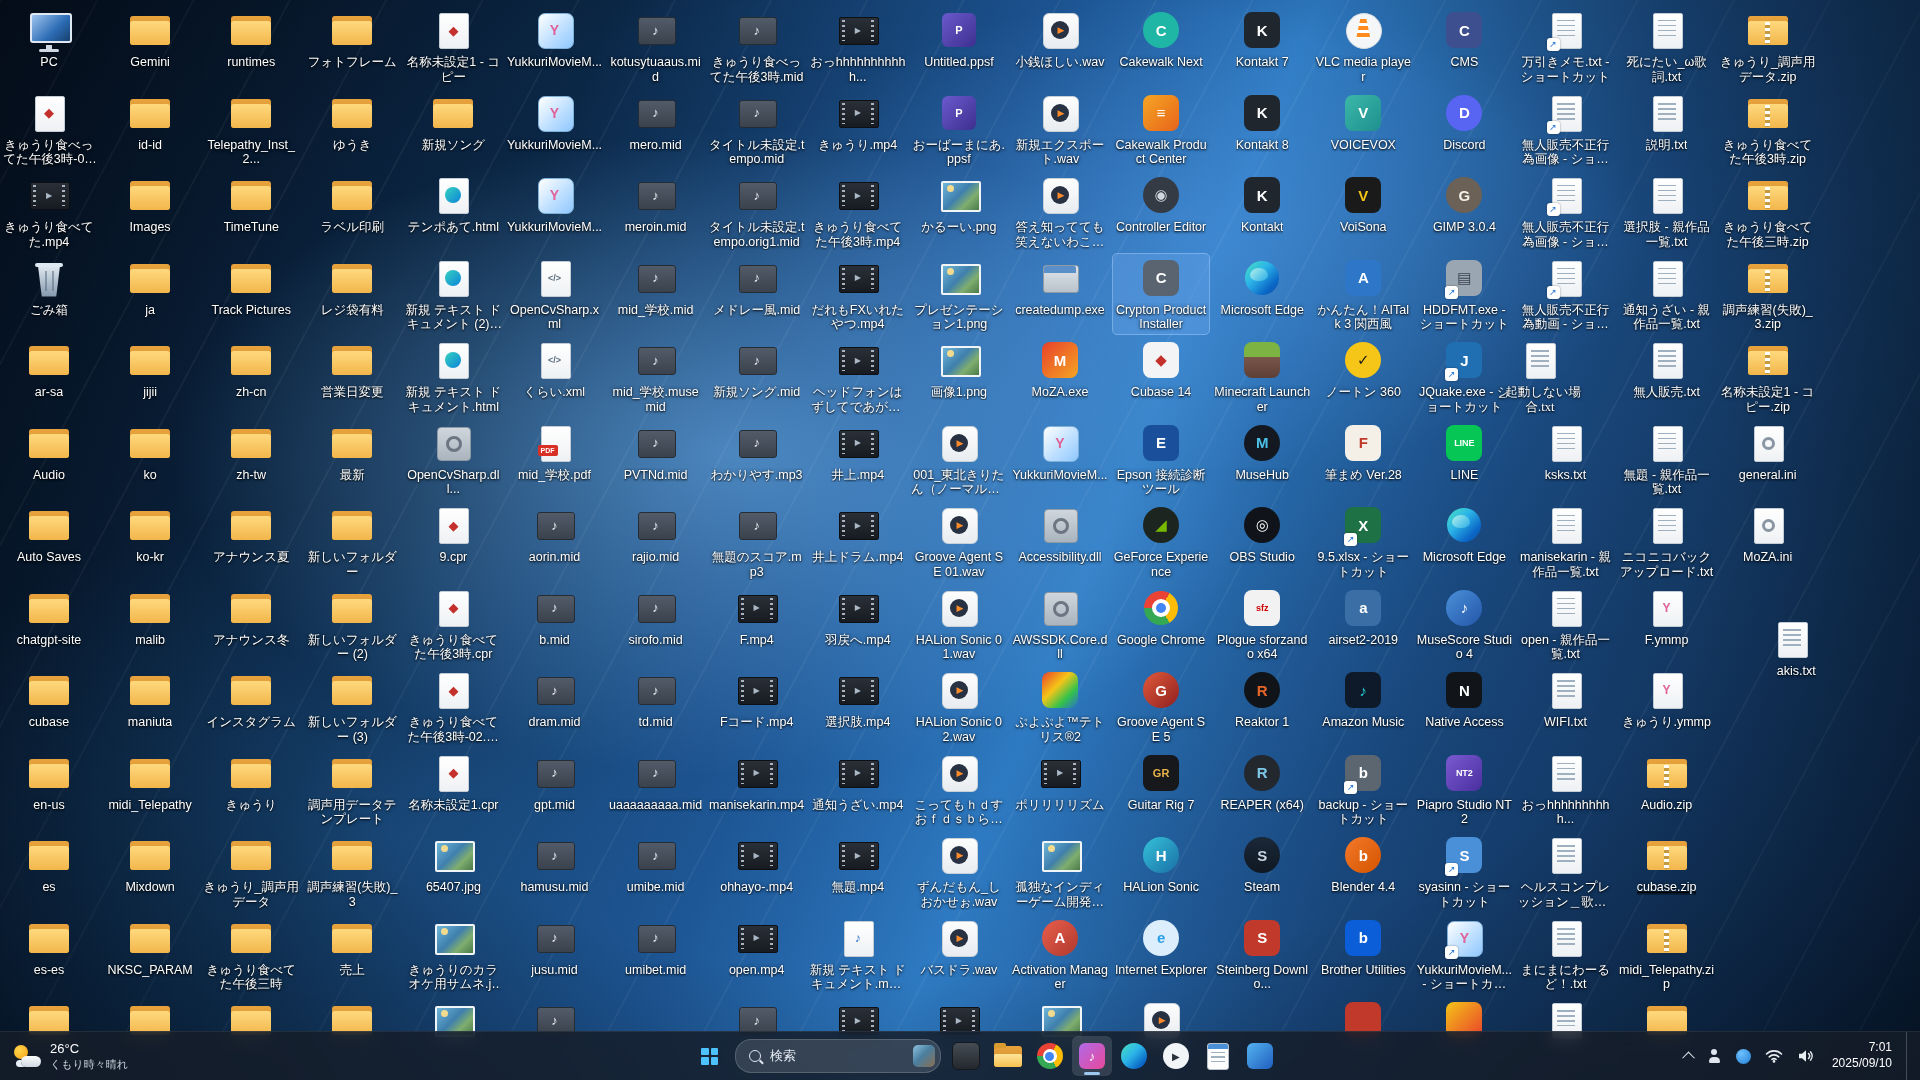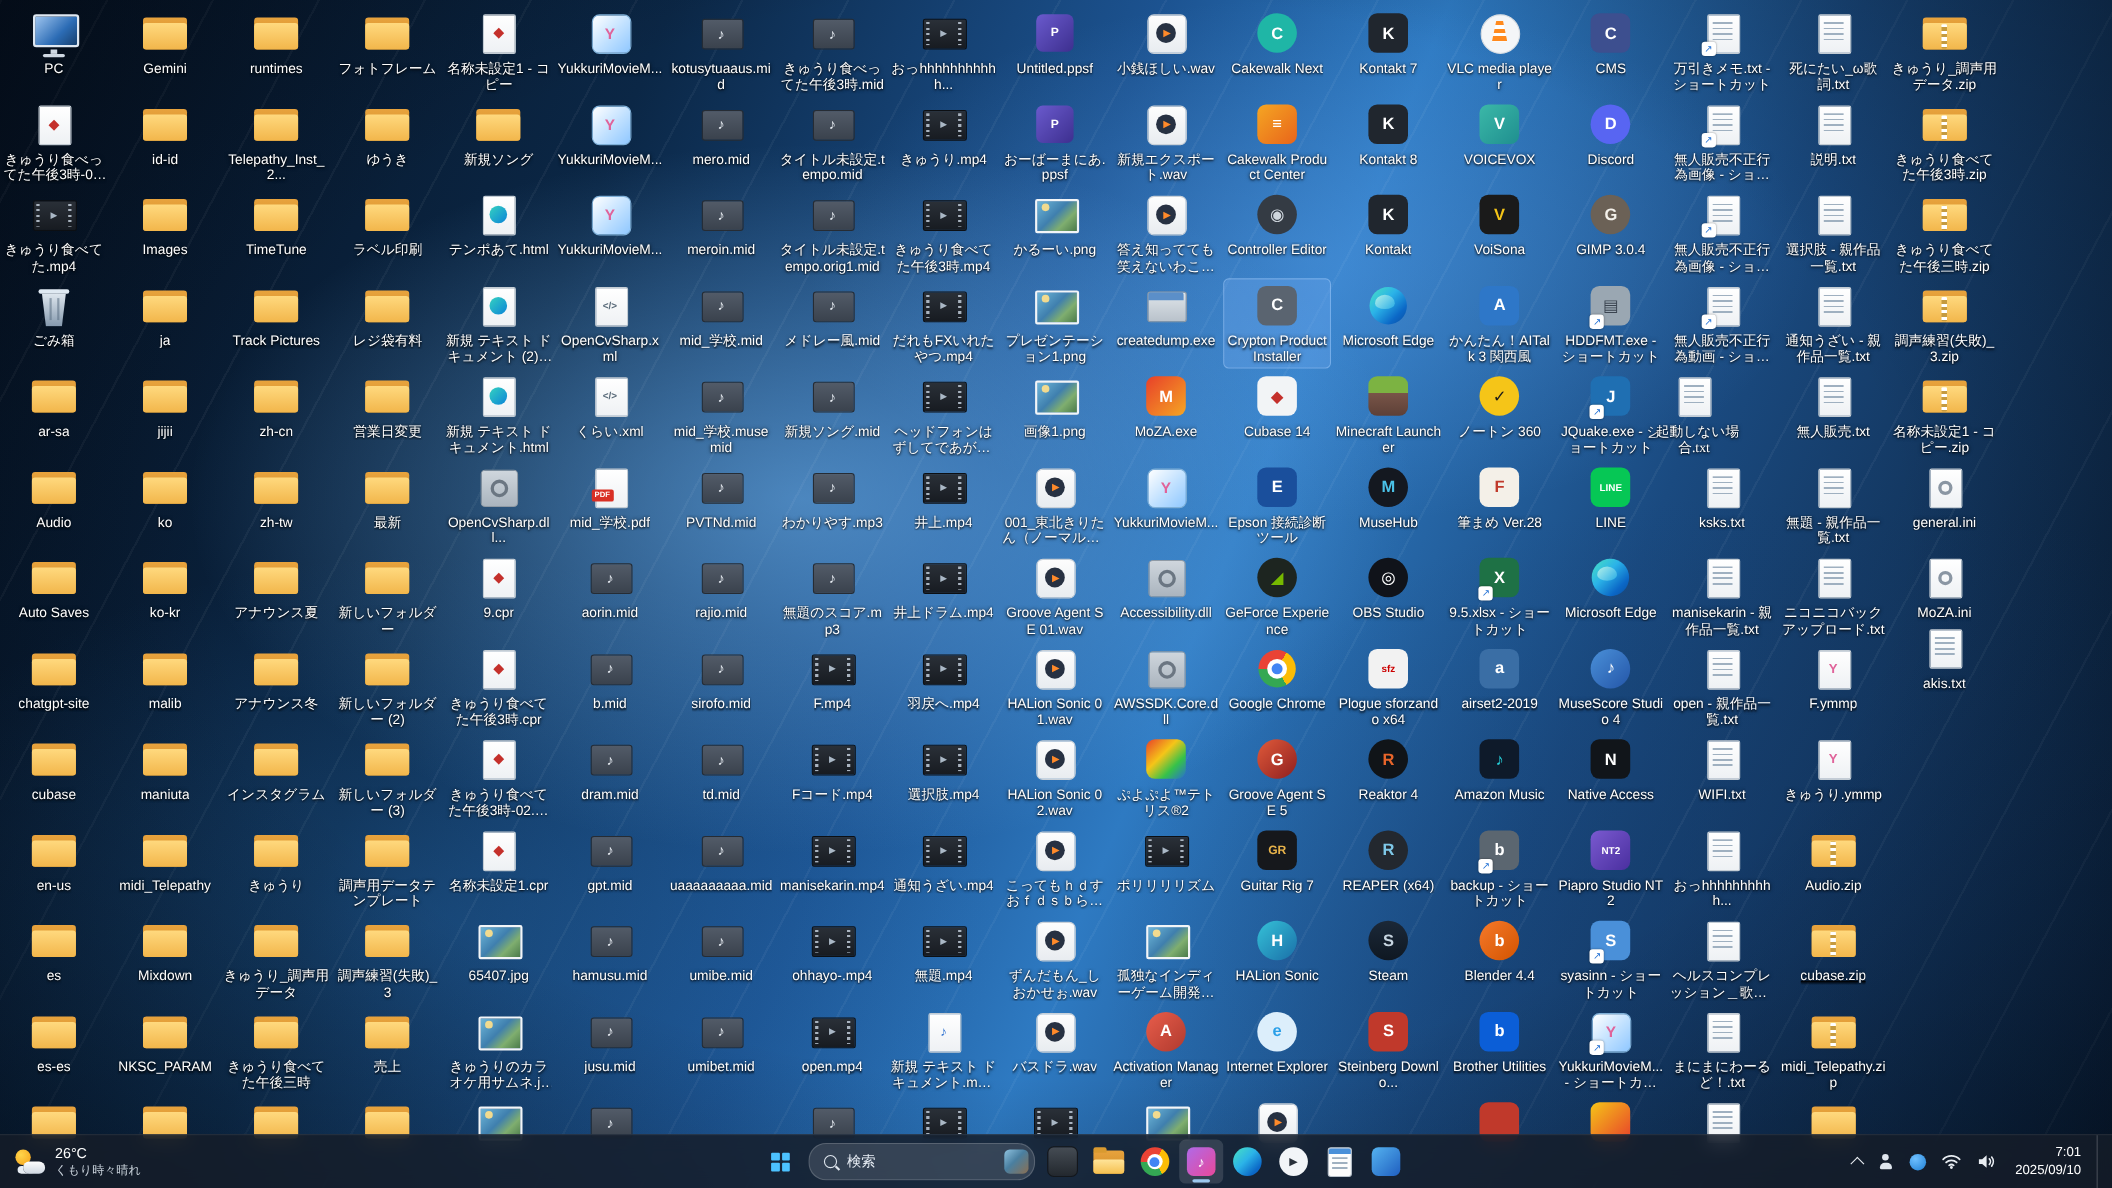--- a/index.html
+++ b/index.html
@@ -1343,21 +1343,21 @@
         <span class="in" style="background: rgb(242, 242, 242);"></span>
         <span class="g" style="color: rgb(204, 0, 0); font-size: 9px;">sfz</span>
       </div>
       <div class="lbl">Plogue sforzando x64</div>
     </div>
     <div class="cell" style="left: 1214.2px; top: 666px;">
       <div class="ic ic-app">
         <span class="in" style="background: rgb(16, 20, 24); border-radius: 50%;"></span>
         <span class="g" style="color: rgb(232, 101, 42); font-size: 15px;">R</span>
       </div>
-      <div class="lbl">Reaktor 4</div>
+      <div class="lbl">Reaktor 1</div>
     </div>
     <div class="cell" style="left: 1214.2px; top: 748.5px;">
       <div class="ic ic-app">
         <span class="in" style="background: rgb(35, 40, 47); border-radius: 50%;"></span>
         <span class="g" style="color: rgb(126, 200, 232); font-size: 15px;">R</span>
       </div>
       <div class="lbl">REAPER (x64)</div>
     </div>
     <div class="cell" style="left: 1214.2px; top: 831px;">
       <div class="ic ic-app">
@@ -1789,21 +1789,21 @@
       </div>
       <div class="lbl">general.ini</div>
     </div>
     <div class="cell" style="left: 1719.7px; top: 501px;">
       <div class="ic ic-ini">
         <span class="in"></span>
         <span class="g"></span>
       </div>
       <div class="lbl">MoZA.ini</div>
     </div>
-    <div class="cell" style="left: 1719.7px; top: 565px;">
+    <div class="cell" style="left: 1719.7px; top: 615px; align-items: flex-end;">
       <div class="ic ic-txt">
         <span class="in"></span>
         <span class="g"></span>
       </div>
       <div class="lbl">akis.txt</div>
     </div>
   </div>
 
 <div id="taskbar">
   <div class="wx">

